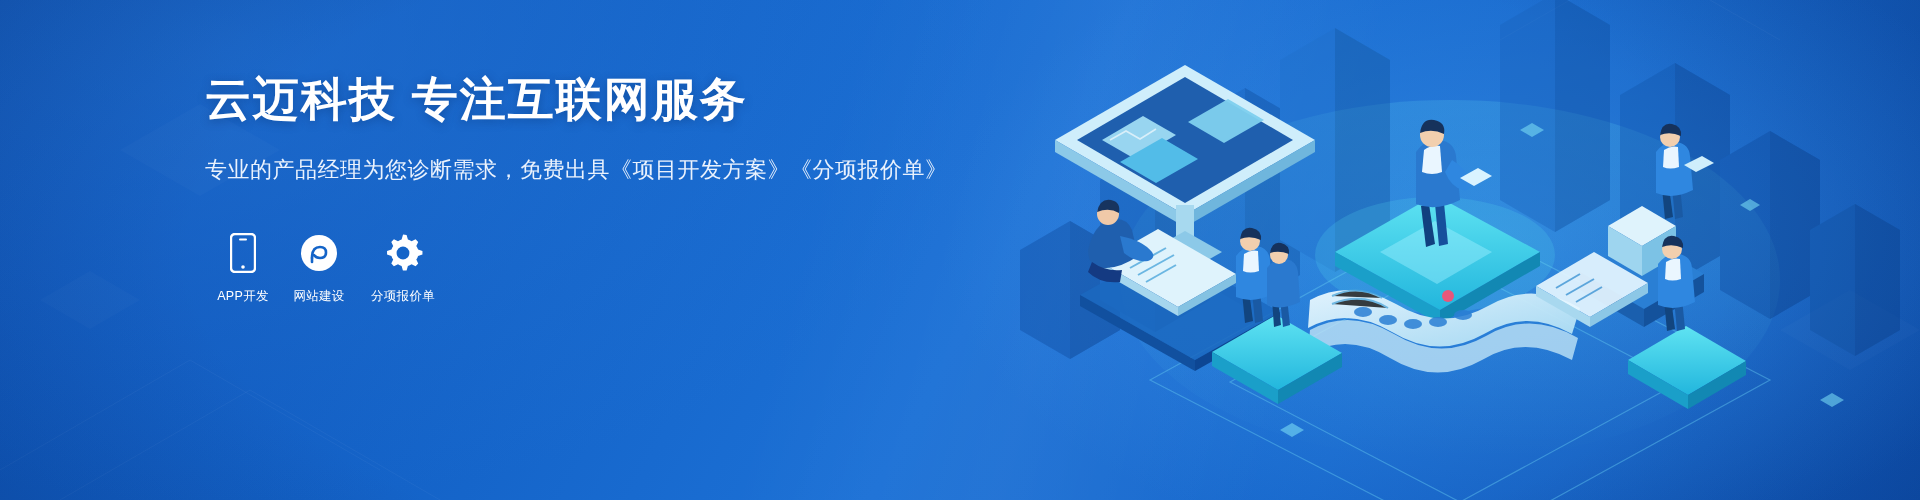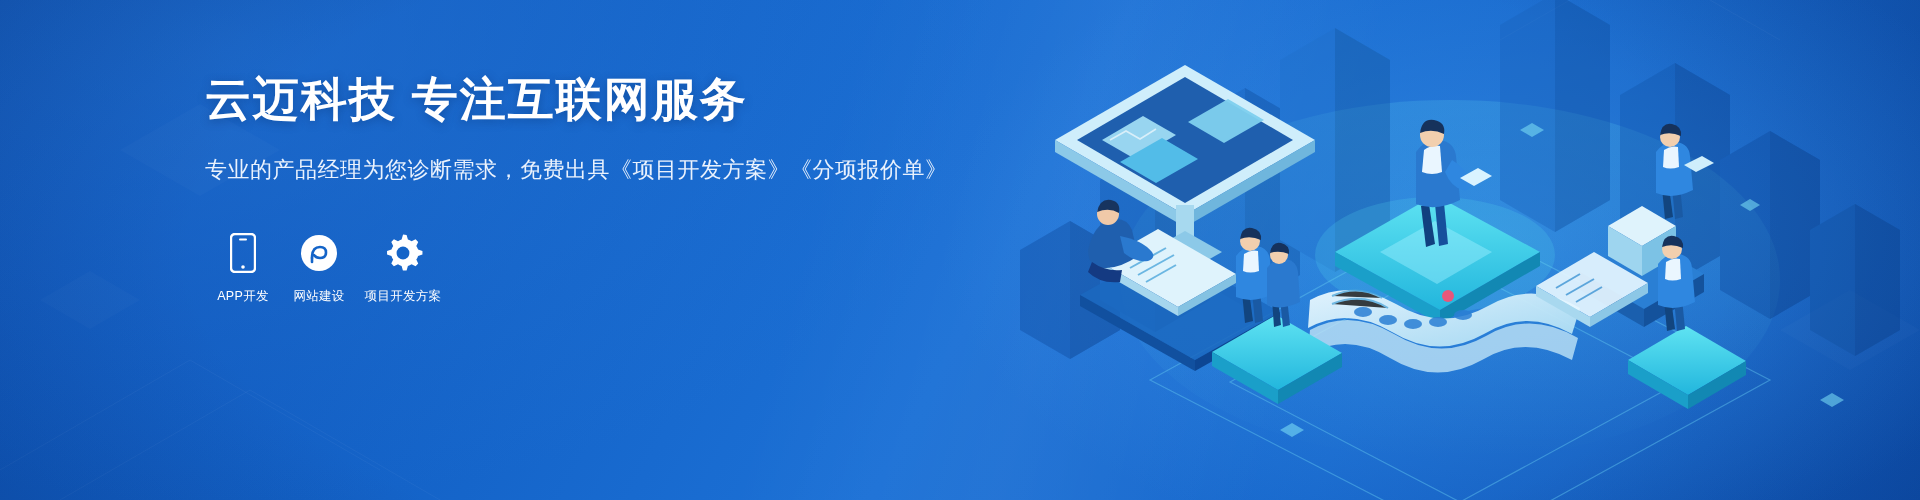--- a/index.html
+++ b/index.html
@@ -378,20 +378,20 @@
                    l-1.9 4.1 c.75 1.1 1.35 2.3 1.75 3.6 l4.4 1.3 l0 3.7 l-4.4 1.3
                    c-.4 1.3 -1 2.5 -1.75 3.6 l1.9 4.1 l-2.6 2.6 l-4.1 -1.9
                    c-1.1 .75 -2.3 1.35 -3.6 1.75 l-1.3 4.4 l-3.7 0 l-1.3 -4.4
                    c-1.3 -.4 -2.5 -1 -3.6 -1.75 l-4.1 1.9 l-2.6 -2.6 l1.9 -4.1
                    c-.75 -1.1 -1.35 -2.3 -1.75 -3.6 l-4.4 -1.3 l0 -3.7 l4.4 -1.3
                    c.4 -1.3 1 -2.5 1.75 -3.6 l-1.9 -4.1 l2.6 -2.6 l4.1 1.9
                    c1.1 -.75 2.3 -1.35 3.6 -1.75 l1.3 -4.4 z" fill="#ffffff"></path>
           <circle cx="20" cy="20" r="6.4" fill="#1464c8"></circle>
         </svg>
       </span>
-      <span class="lbl">项目开发方案</span>
+      <span class="lbl">分项报价单</span>
     </div>
 
   </div>
 
   <div class="sheen"></div>
   <div class="vignette"></div>
 </div>
 
 </body></html>

